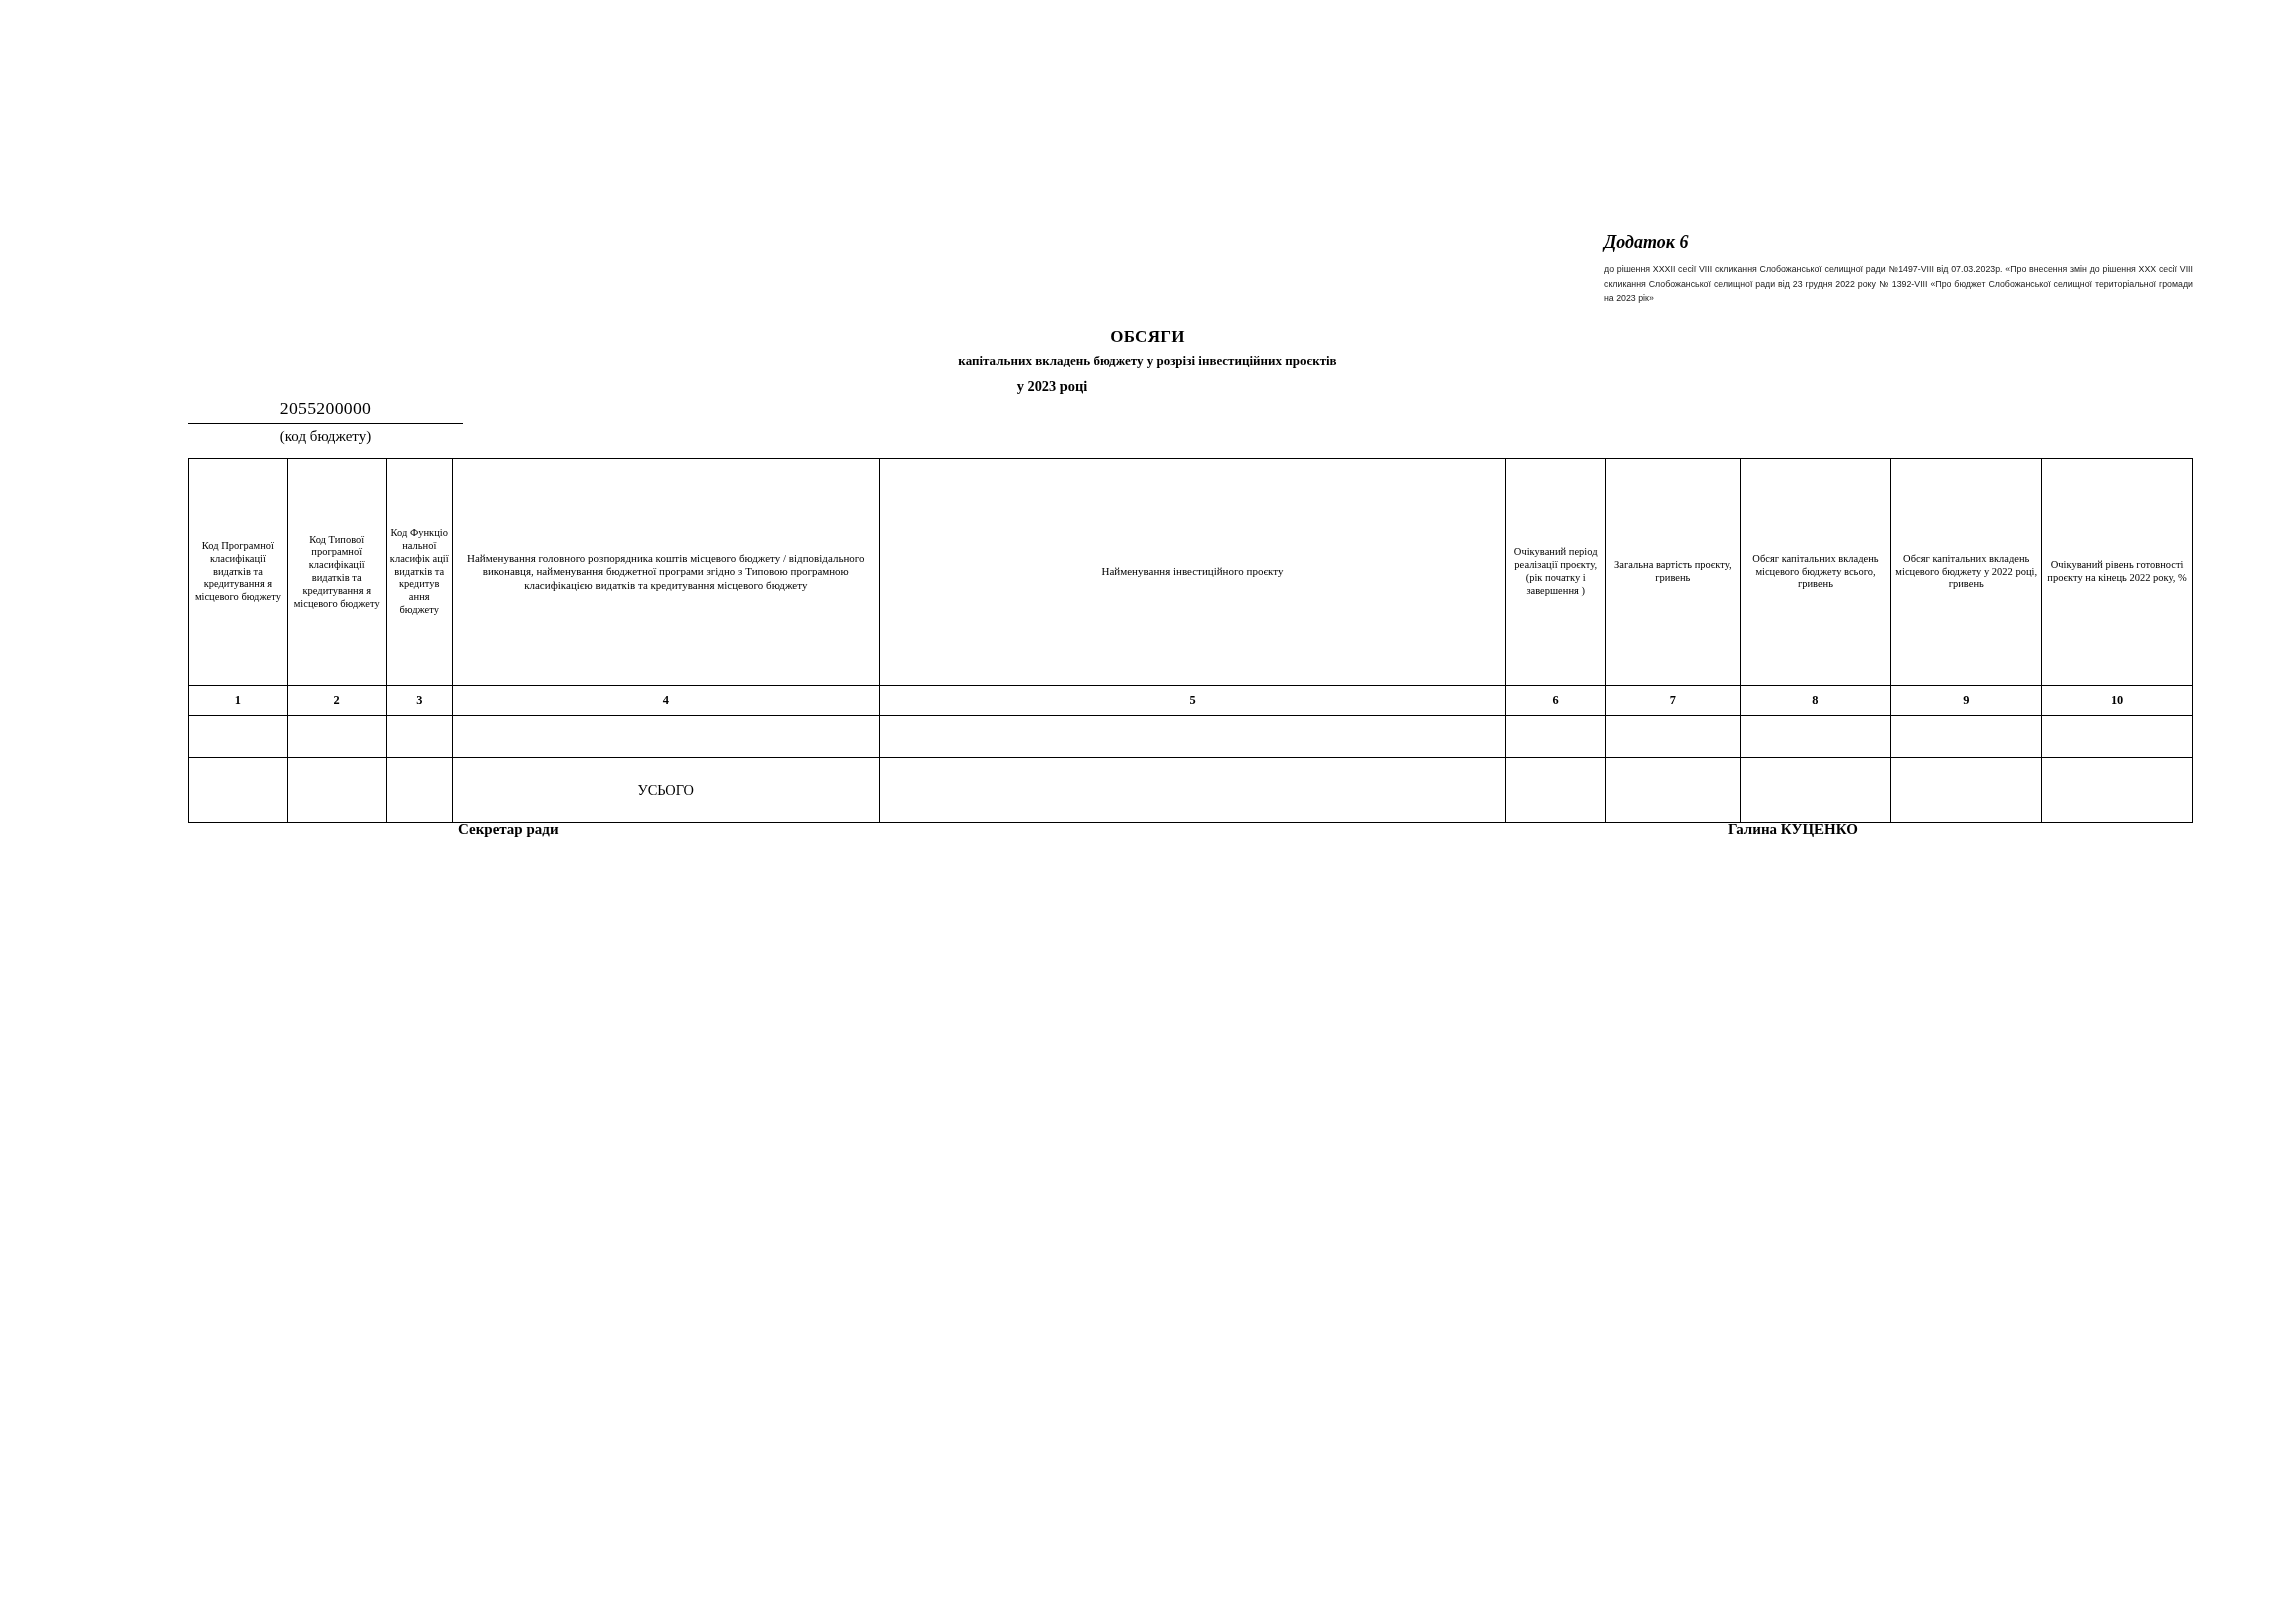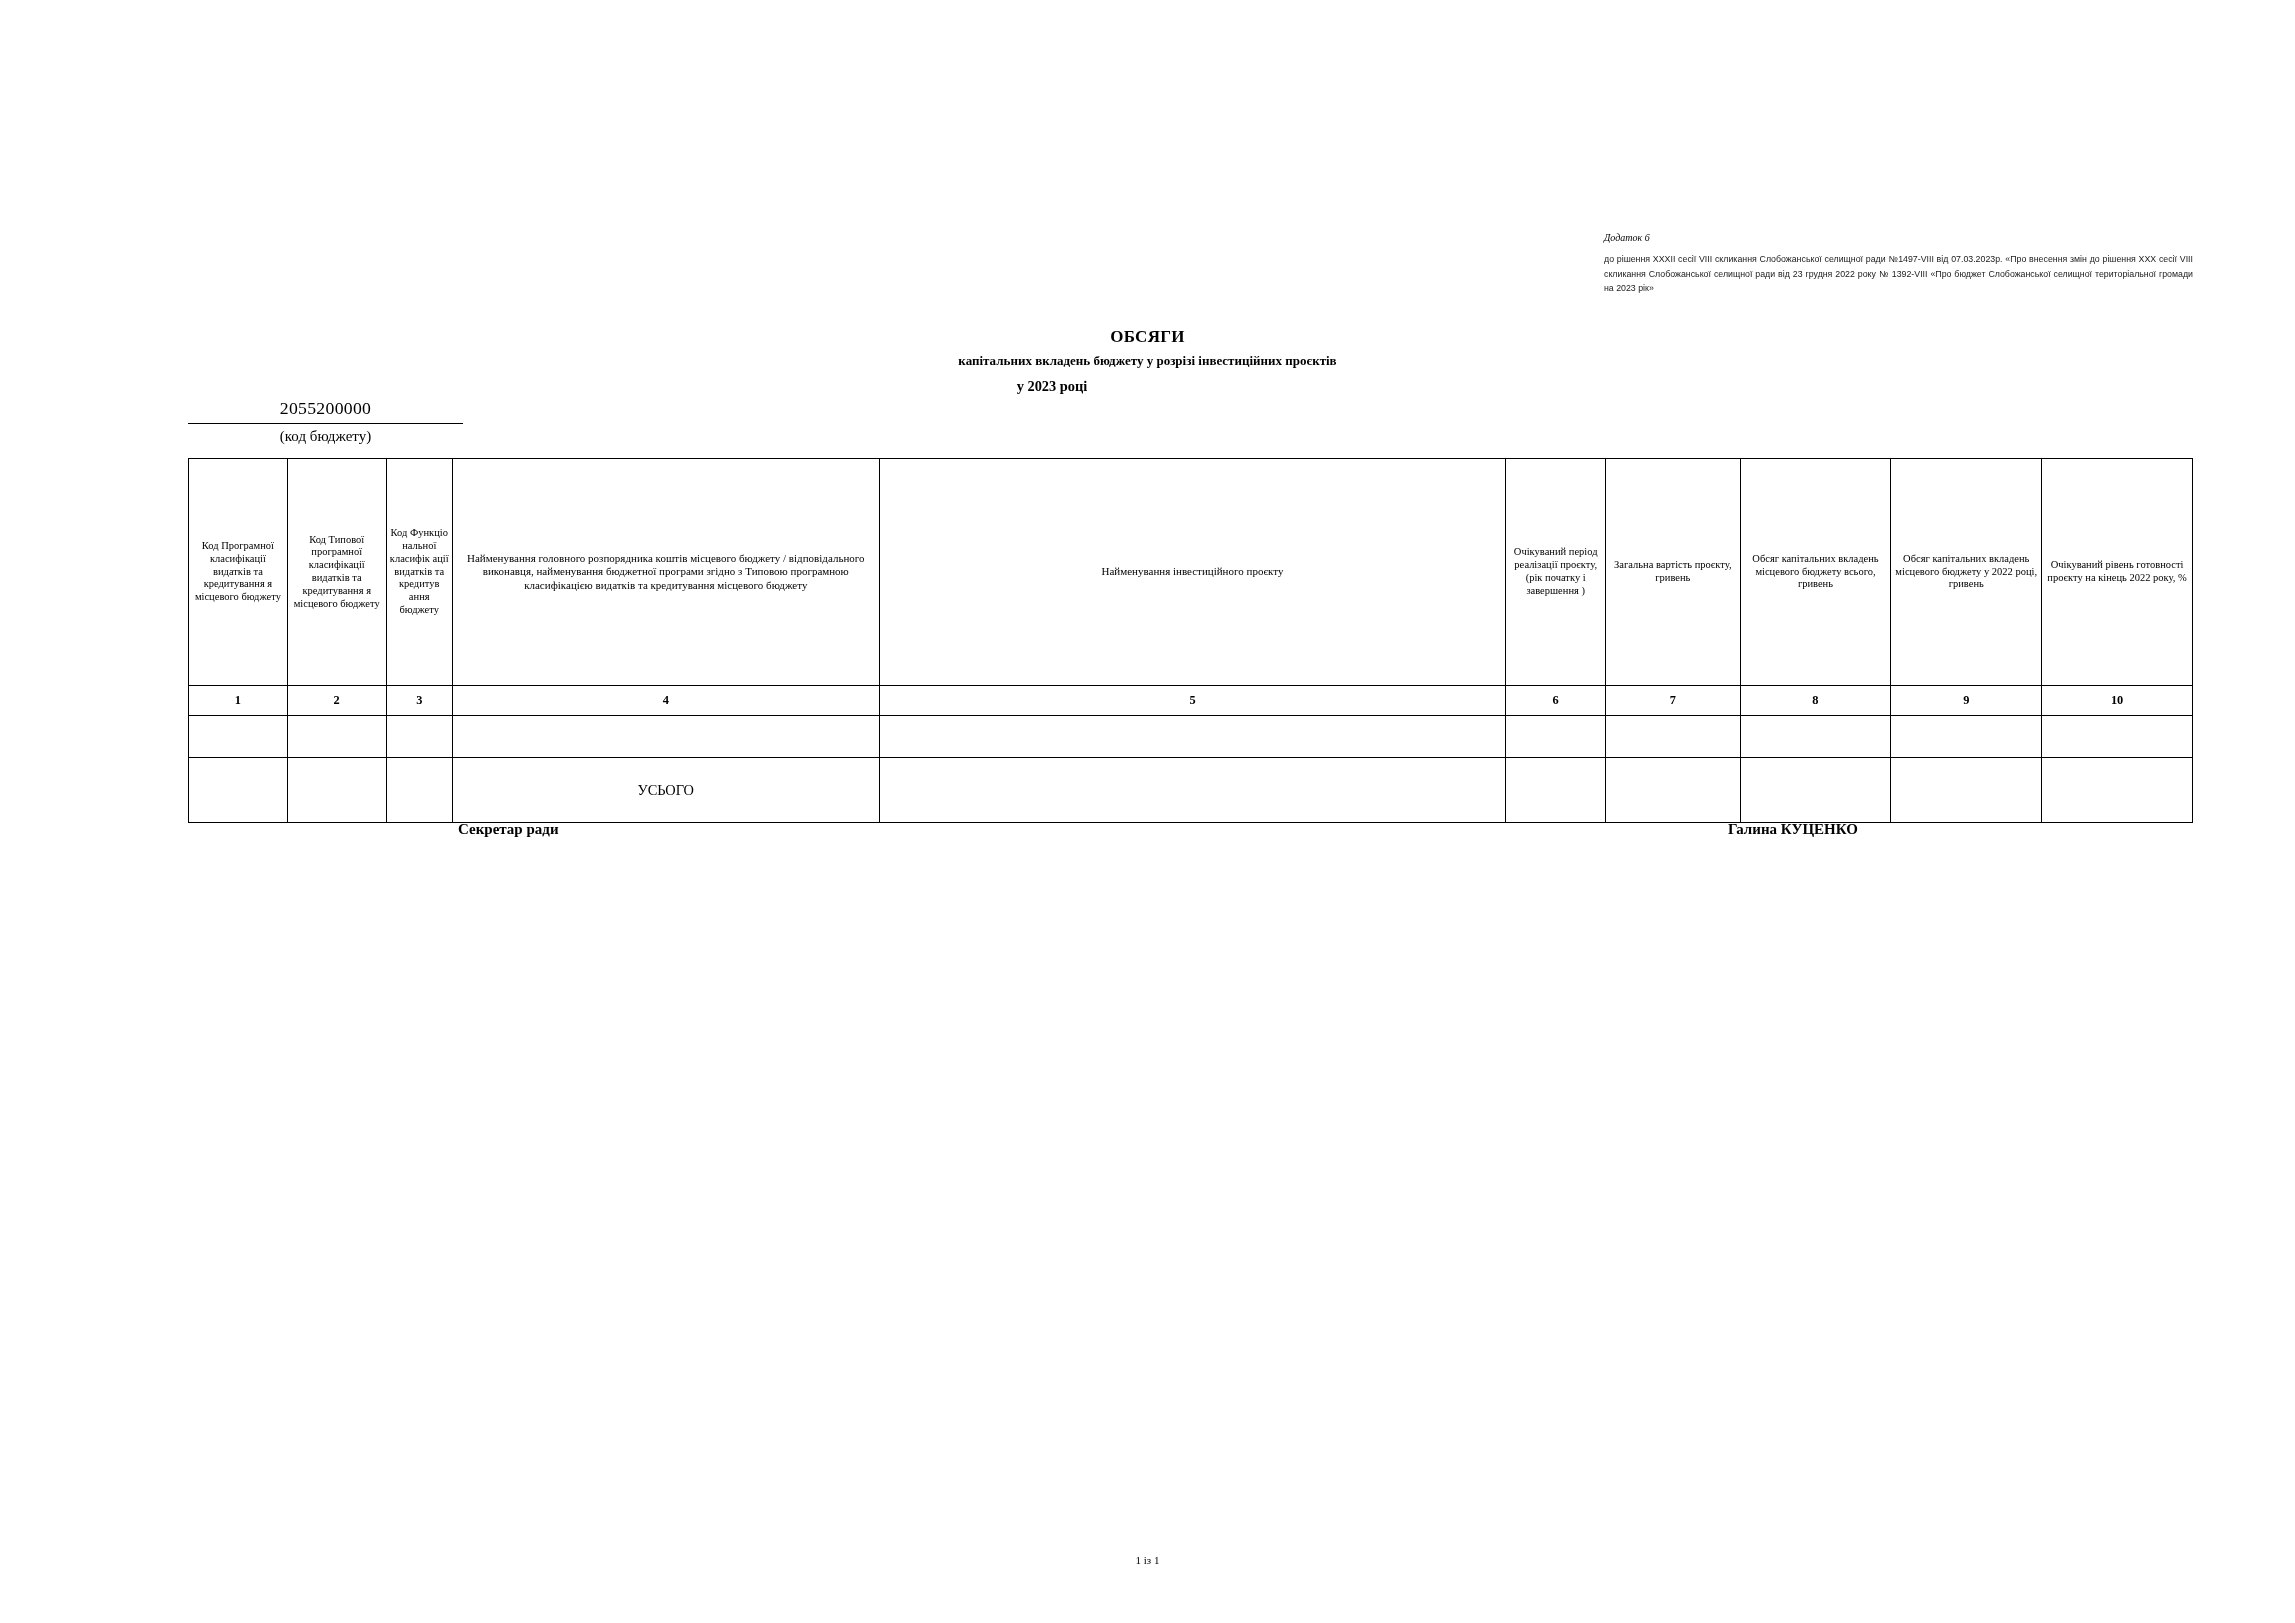--- a/index.html
+++ b/index.html
@@ -26,23 +26,23 @@
   
   .appendix-block {
     position: absolute;
     left: 1604px;
     top: 232px;
     width: 589px;
     text-align: left;
   }
   .appendix-title {
     font-family: "Liberation Serif", serif;
-    font-weight: normal;
+    font-weight: bold;
     font-style: italic;
-    font-size: 10px;
+    font-size: 18px;
     margin-bottom: 9.2px;
   }
   .appendix-note {
     font-family: "Liberation Sans", sans-serif;
     font-size: 8.8px;
     line-height: 1.65;
     color: #1a1a1a;
     text-align: justify;
   }
 
@@ -249,16 +249,15 @@
         <td class="totalrow"></td>
         <td class="totalrow"></td>
         <td class="totalrow"></td>
       </tr>
     </tbody>
   </table>
 
   <div class="sig-left">Секретар ради</div>
   <div class="sig-right">Галина КУЦЕНКО</div>
 
-  <div class="footer">1 із 1</div>
 
 </div>
 
 
 </body></html>

